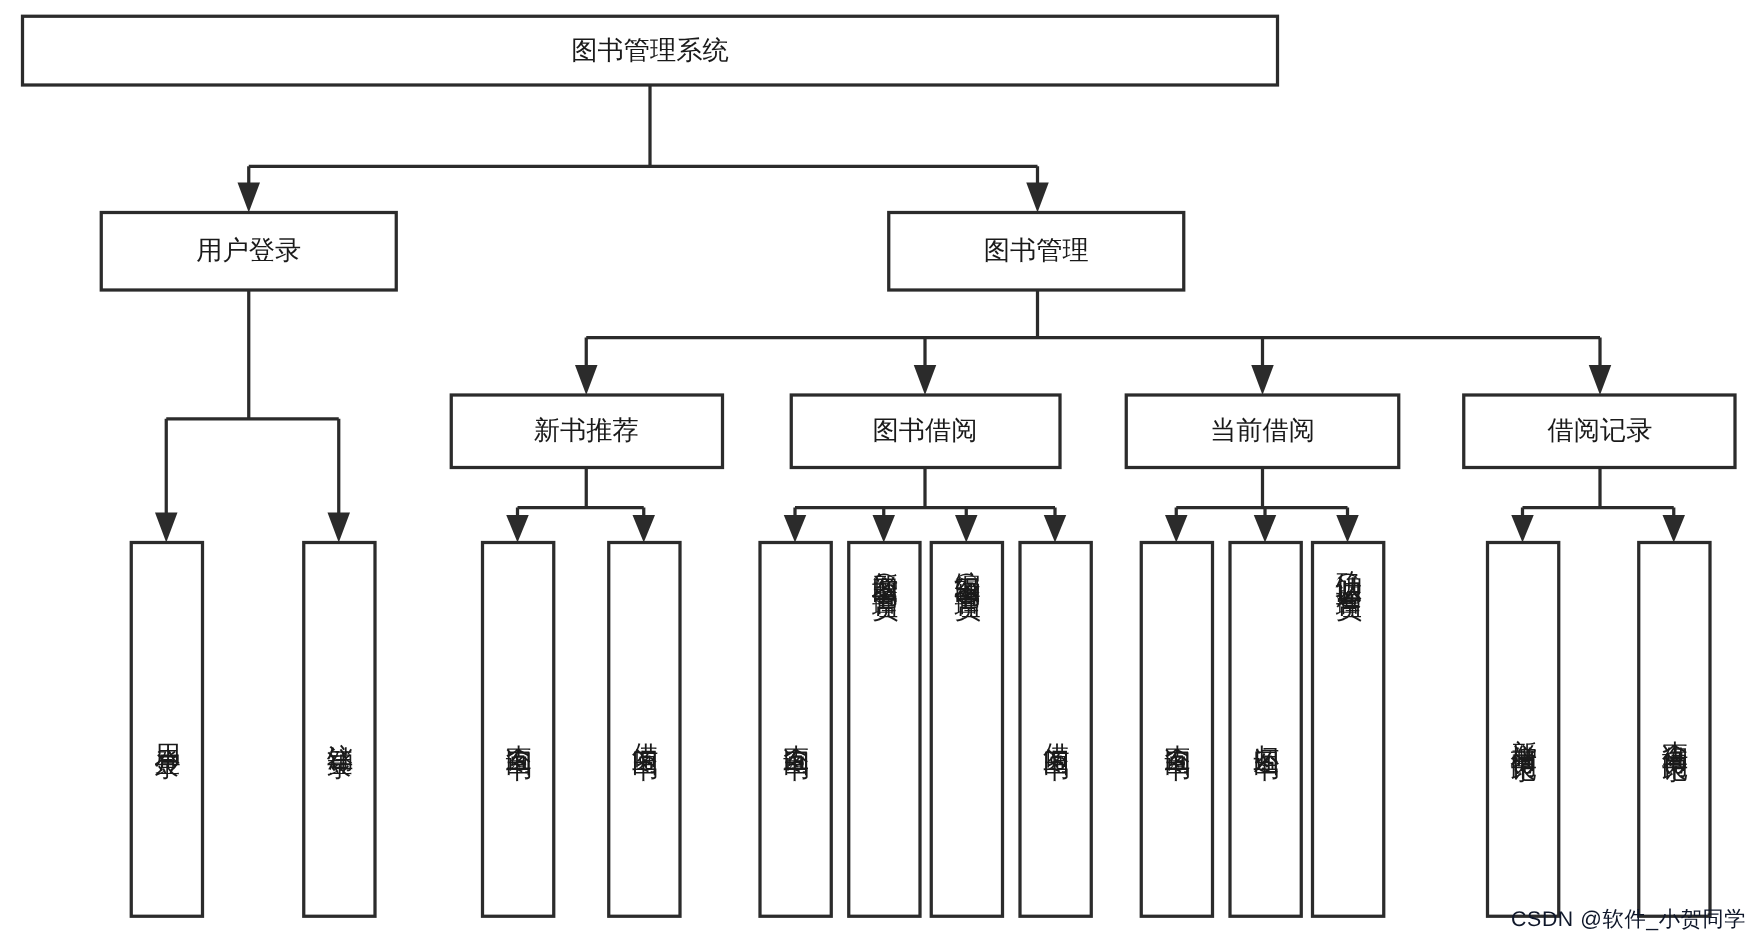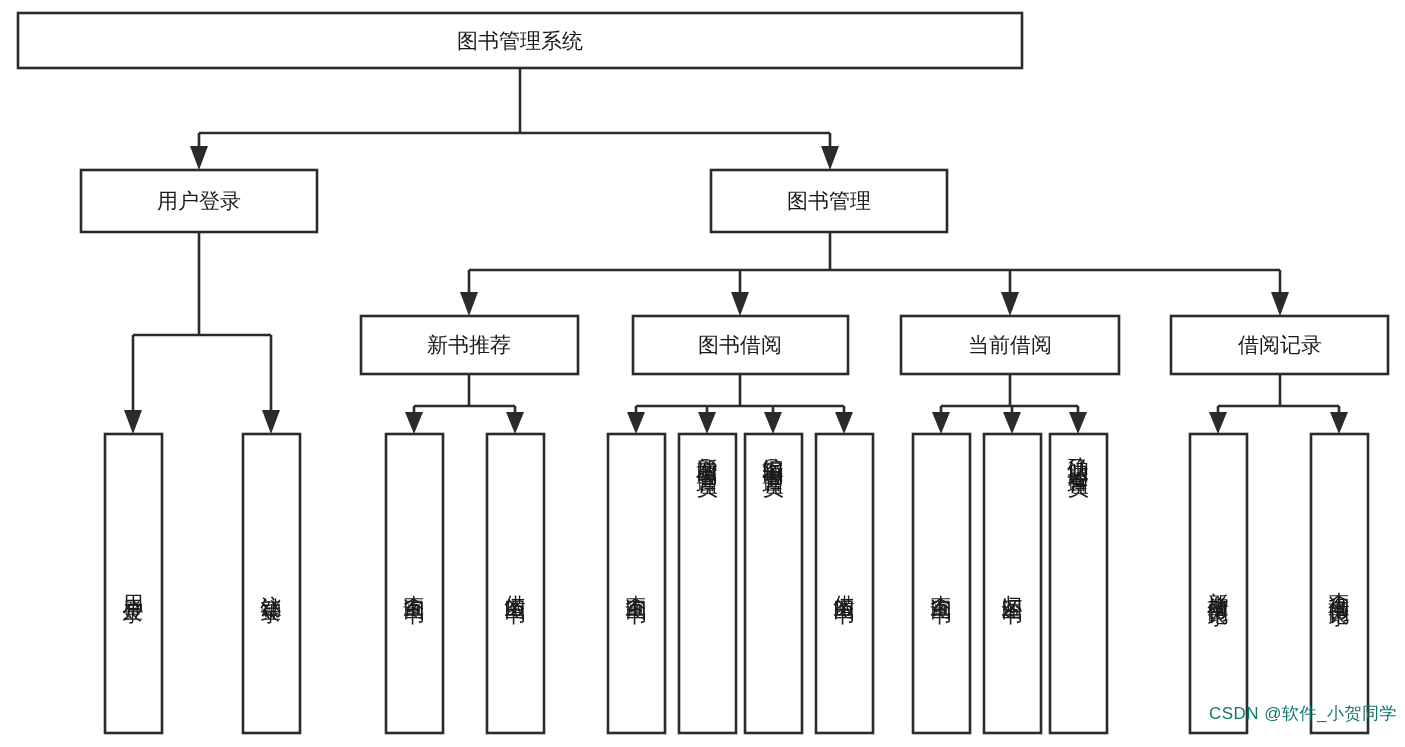--- a/index.html
+++ b/index.html
@@ -59,24 +59,24 @@
     letter-spacing: 3px;
     line-height: 1;
     white-space: nowrap;
     text-align: left;
     pointer-events: none;
     user-select: none;
   }
   #watermark {
     position: absolute;
     right: 8px;
-    bottom: 22px;
+    bottom: 0;
     font-family: "Liberation Sans", "DejaVu Sans", sans-serif;
     font-size: 17px;
-    color: #0f766e;
+    color: #0f172a;
     letter-spacing: 0.5px;
     white-space: nowrap;
   }
 </style>
 </head>
 <body>
 
 <div id="diagram-root">
 
   <svg id="tree-svg" viewBox="0 0 1405 747" xmlns="http://www.w3.org/2000/svg">

